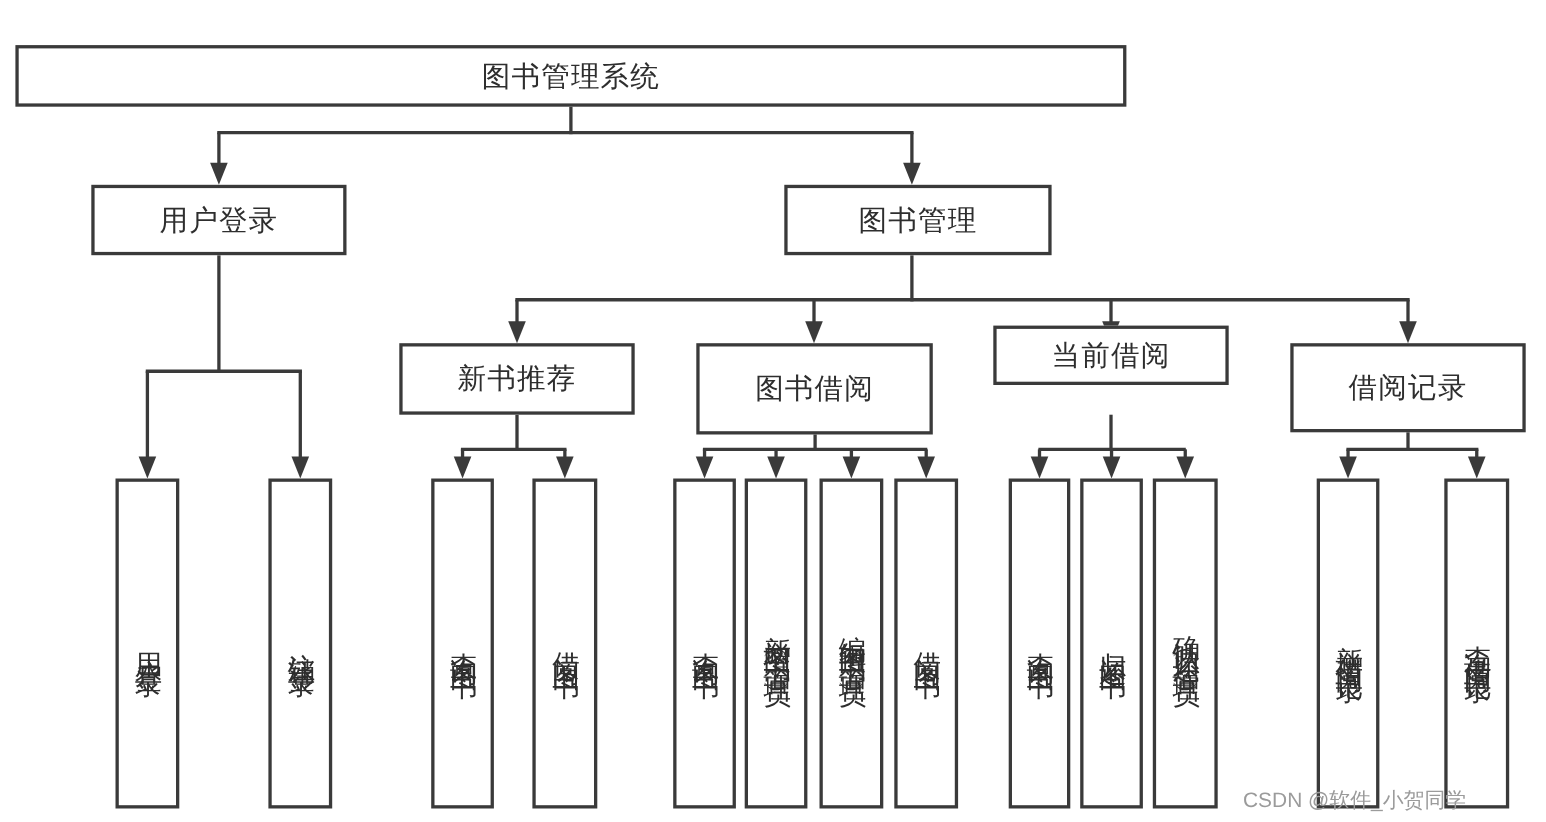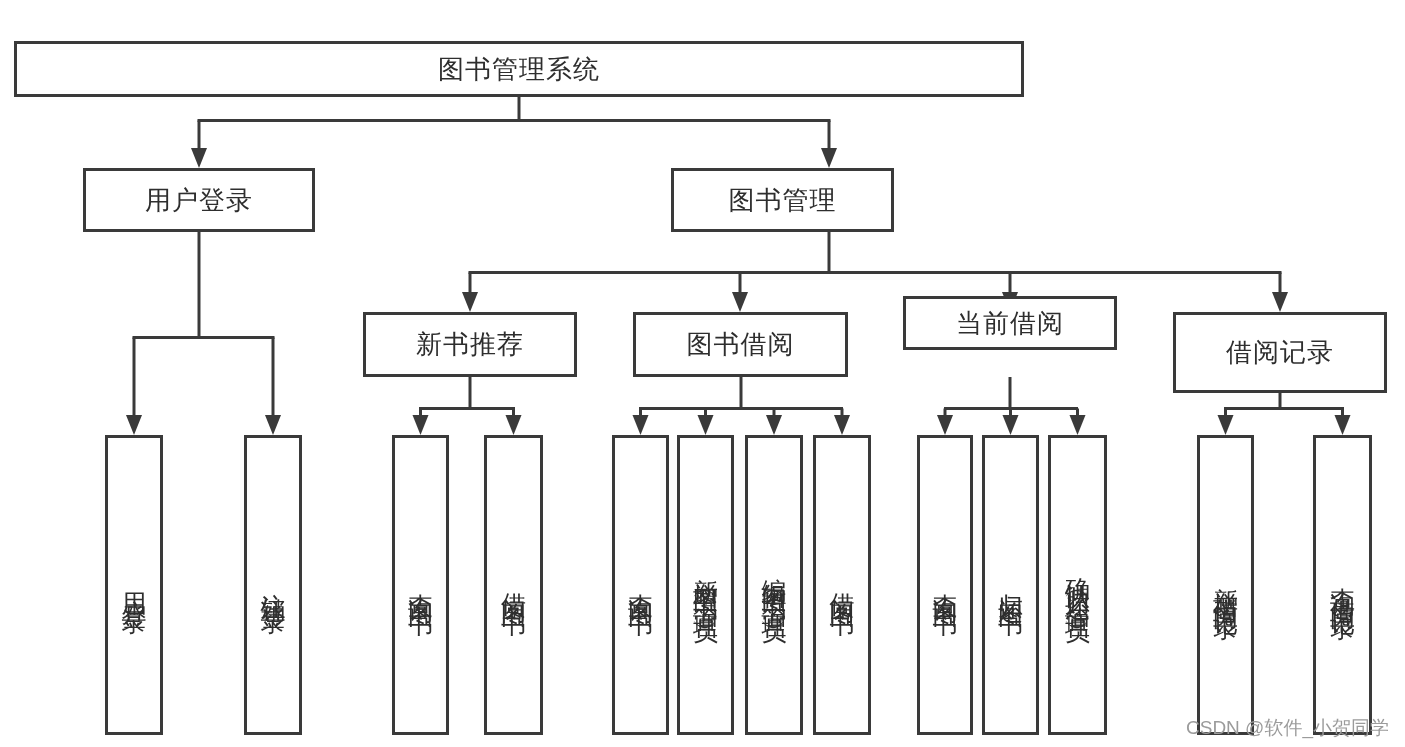--- a/index.html
+++ b/index.html
@@ -43,42 +43,42 @@
     writing-mode:vertical-rl;
     text-orientation:mixed;
     font-size:25px;line-height:1;
     letter-spacing:6px;
     color:var(--text);
     white-space:nowrap;
   }
   
   .n-root{left:14px;top:12px;width:1010px;height:56px;margin-top:29px;}
   .n-user{left:83px;top:168px;width:232px;height:64px;}
-  .n-mgmt{left:671px;top:168px;width:223px;height:64px;}
+  .n-mgmt{left:713px;top:168px;width:243px;height:64px;}
   .n-l3a{left:363px;top:312px;width:214px;height:65px;text-align:center;}
-  .n-l3b{left:633px;top:312px;width:215px;height:65px;}
+  .n-l3b{left:633px;top:312px;width:215px;height:83px;}
   .n-l3c{left:903px;top:296px;width:214px;height:54px;}
   .n-l3d{left:1173px;top:312px;width:214px;height:81px;}
   
   .lf1{left:105px;width:58px;}
   .lf2{left:244px;width:58px;}
   .lf3{left:392px;width:57px;}
   .lf4{left:484px;width:59px;}
   .lf5{left:612px;width:57px;}
   .lf6{left:677px;width:57px;}
   .lf7{left:745px;width:58px;}
   .lf8{left:813px;width:58px;}
   .lf9{left:917px;width:56px;}
   .lf10{left:982px;width:57px;}
   .lf11{left:1048px;width:59px;}
   .lf12{left:1197px;width:57px;}
   .lf13{left:1313px;width:59px;}
   .watermark{
     position:absolute;
-    left:1186px;top:715px;
+    left:1130px;top:715px;
     font-size:19px;
     color:var(--wm);
     z-index:3;
     white-space:nowrap;
   }
 </style>
 </head>
 <body>
 
 <div id="canvas">

